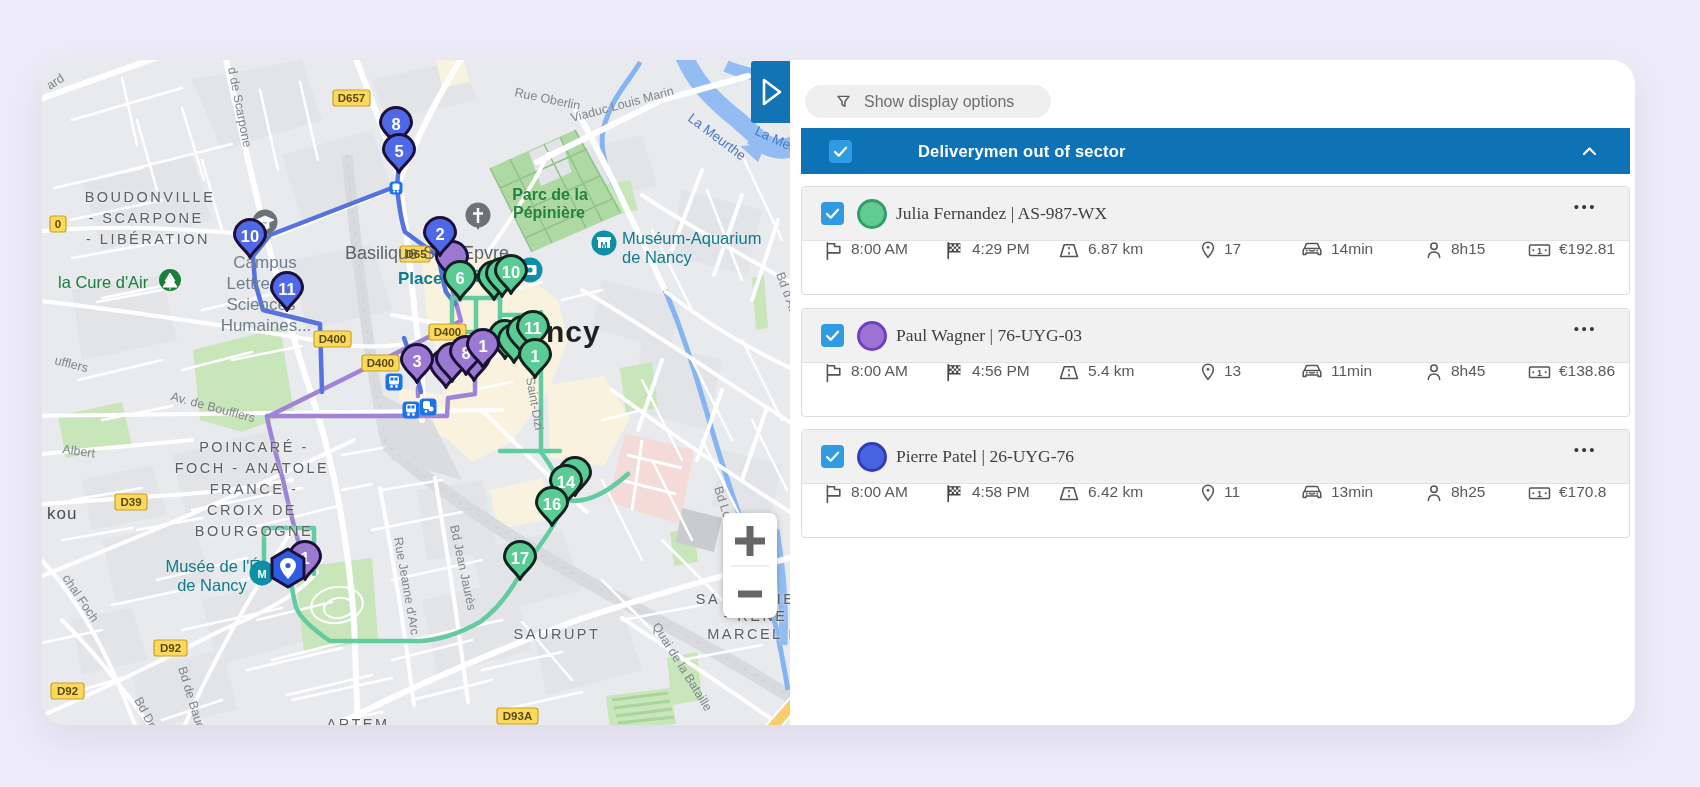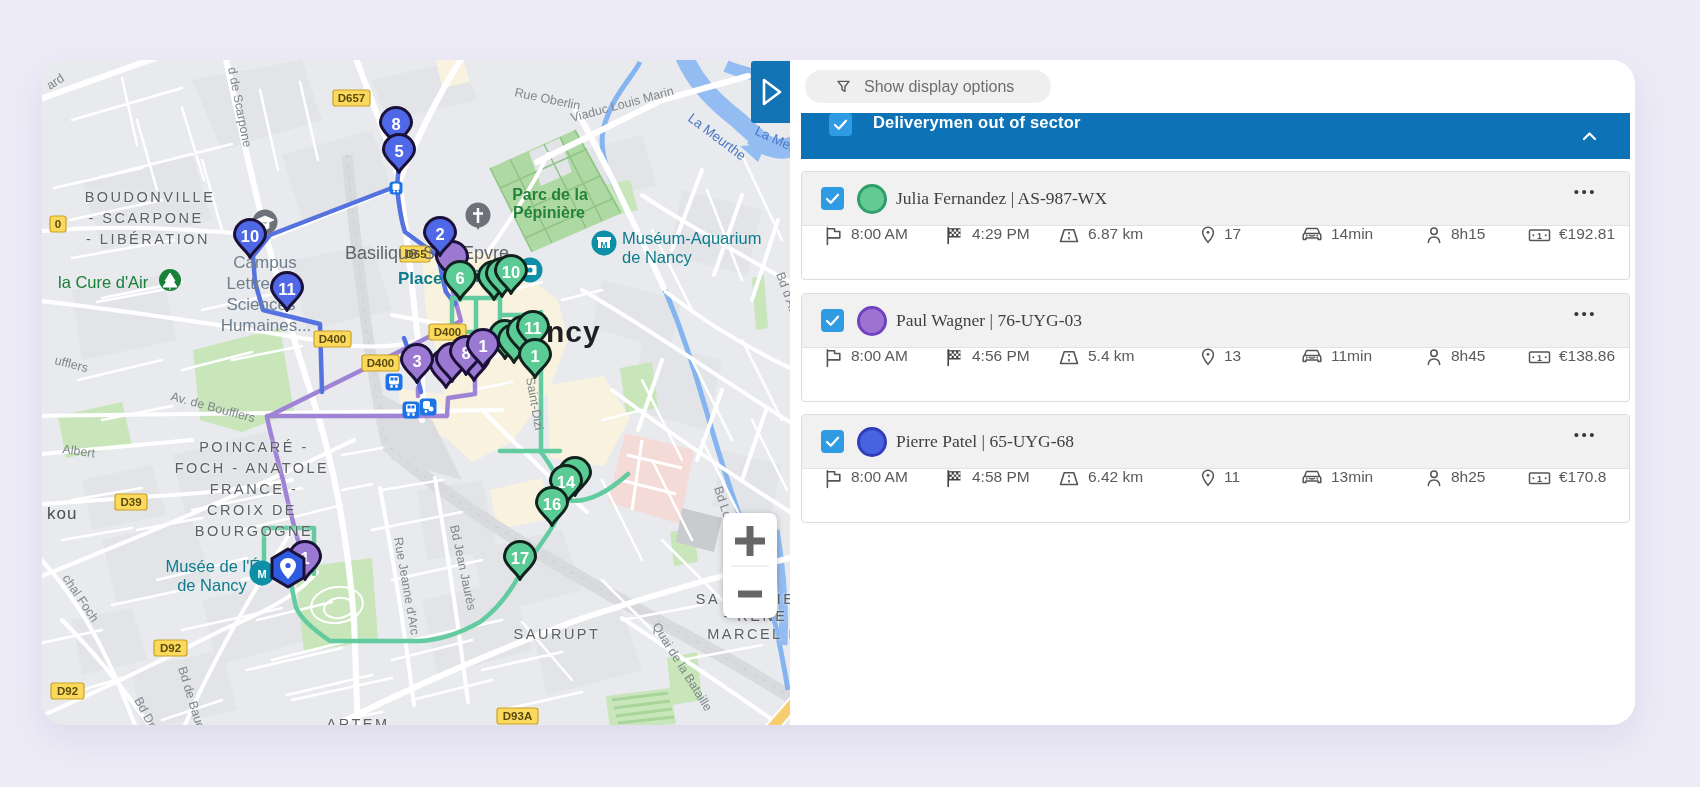--- a/index.html
+++ b/index.html
@@ -1,22 +1,22 @@
 <!DOCTYPE html>
 <html><head>
 <meta charset="utf-8">
 <style>
   html,body{margin:0;padding:0;}
   body{width:1700px;height:787px;background:#EDEBF7;font-family:"Liberation Sans",sans-serif;overflow:hidden;position:relative;}
   .card{position:absolute;left:42px;top:60px;width:1593px;height:665px;background:#ffffff;border-radius:24px;box-shadow:0 14px 34px rgba(90,80,140,0.10);}
   .map{position:absolute;left:0;top:0;width:748px;height:665px;border-radius:24px 0 0 24px;overflow:hidden;background:#E8EAED;}
-  .panel{position:absolute;left:748px;top:0;width:845px;height:665px;}
+  .panel{position:absolute;left:748px;top:15px;width:845px;height:665px;}
   .pill{position:absolute;left:15px;top:10px;width:246px;height:33px;background:#EFEFEF;border-radius:17px;display:flex;align-items:center;color:#6E6E6E;font-size:16px;}
   .pill svg{margin-left:30px;margin-right:12px;}
-  .bluebar{position:absolute;left:11px;top:53px;width:829px;height:46px;background:#0E72B6;display:flex;}
+  .bluebar{position:absolute;left:11px;top:53px;width:829px;height:46px;background:#0E72B6;display:flex;align-items:center;gap:45px;}
   .bluebar .cb{margin-left:28px;}
   .bluebar .t{color:#fff;font-weight:bold;font-size:16.5px;margin-left:21px;letter-spacing:0.2px;}
   .chev{position:absolute;right:32px;top:16px;}
   .cb{width:23px;height:23px;border-radius:4px;background:#2E9BE2;display:flex;align-items:center;justify-content:center;flex:none;}
   .row{position:absolute;left:11px;width:827px;height:107px;border:1px solid #DCDCDC;border-radius:4px;background:#fff;}
   .rhead{position:absolute;left:0;top:0;right:0;height:53px;background:#F1F1F1;border-bottom:1px solid #E2E2E2;display:flex;align-items:center;border-radius:4px 4px 0 0;font-family:Liberation Serif, serif;}
   .rhead .cb{margin-left:19px;}
   .avatar{width:24px;height:24px;border-radius:50%;margin-left:13px;border:3px solid;flex:none;}
   .rname{font-size:17.5px;color:#3F3F3F;margin-left:9px;}
   .dots{position:absolute;right:32px;top:12px;color:#3a3a3a;font-size:15px;letter-spacing:2.5px;font-weight:bold;}
@@ -581,21 +581,21 @@
         </div>
       </div>
 <div class="row r3">
         <div class="rhead">
           <div class="cb">
             <svg width="17" height="17" viewBox="0 0 20 20">
               <path d="M3.5 10.5 L8 15 L16.5 5.5" fill="none" stroke="#fff" stroke-width="2.6" stroke-linecap="round" stroke-linejoin="round"></path>
             </svg>
           </div>
           <div class="avatar" style="background:#4763DF;border-color:#2F3EB8"></div>
-          <div class="rname">Pierre Patel | 65-UYG-68</div>
+          <div class="rname">Pierre Patel | 26-UYG-76</div>
           <div class="dots">•••</div>
         </div>
         <div class="rstats">
           <span class="st" style="left:21px"><svg width="21" height="21" viewBox="0 0 21 21">
               <path d="M4.4 19.5 V2.9 M4.4 3.7 H11.6 V6.5 H16.8 V12.9 H4.4" fill="none" stroke="#555" stroke-width="1.6" stroke-linejoin="round" stroke-linecap="round"></path>
             </svg>8:00 AM</span>
           <span class="st" style="left:142px"><svg width="21" height="21" viewBox="0 0 21 21">
               <path d="M4.2 18.5 V2.8" stroke="#444" stroke-width="1.6" stroke-linecap="round"></path>
               <path d="M4.2 3.2 H16.5 V12.5 H4.2 Z" fill="#444"></path>
               <g fill="#fff">

